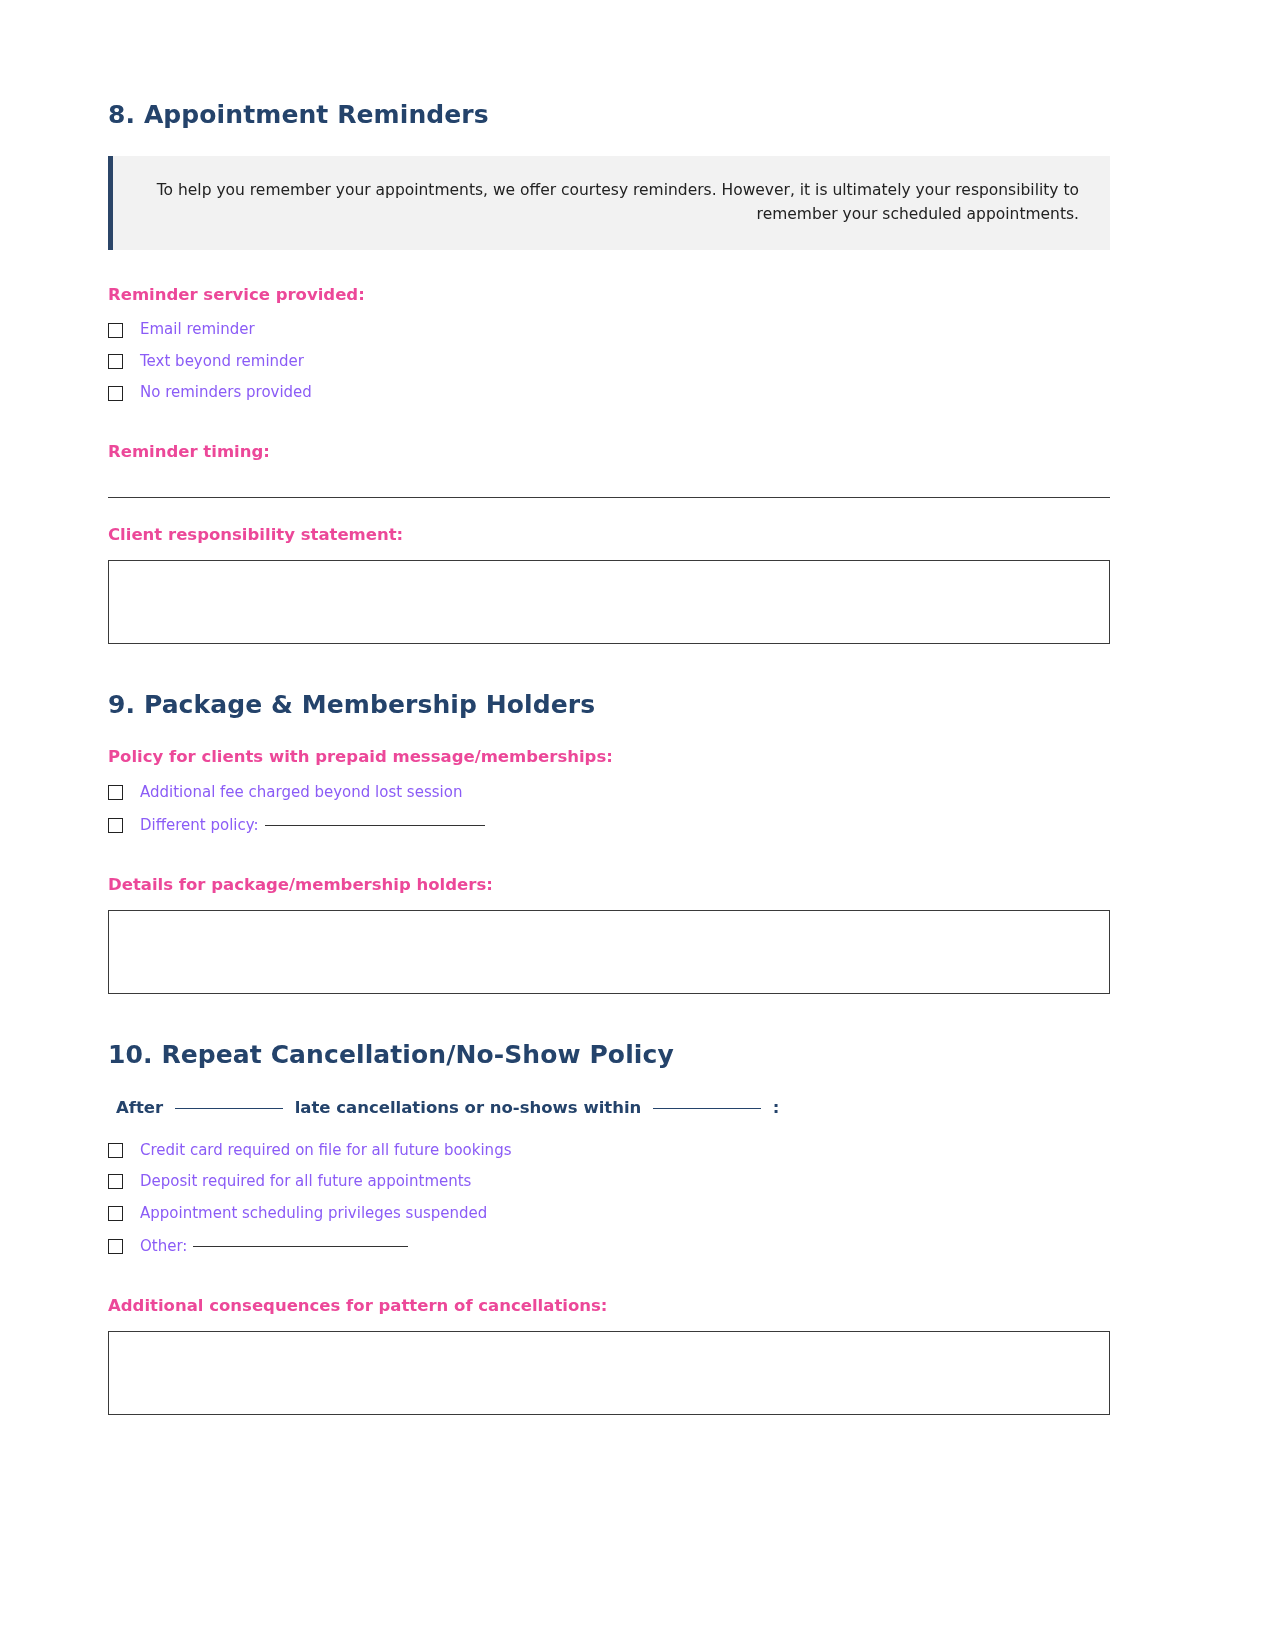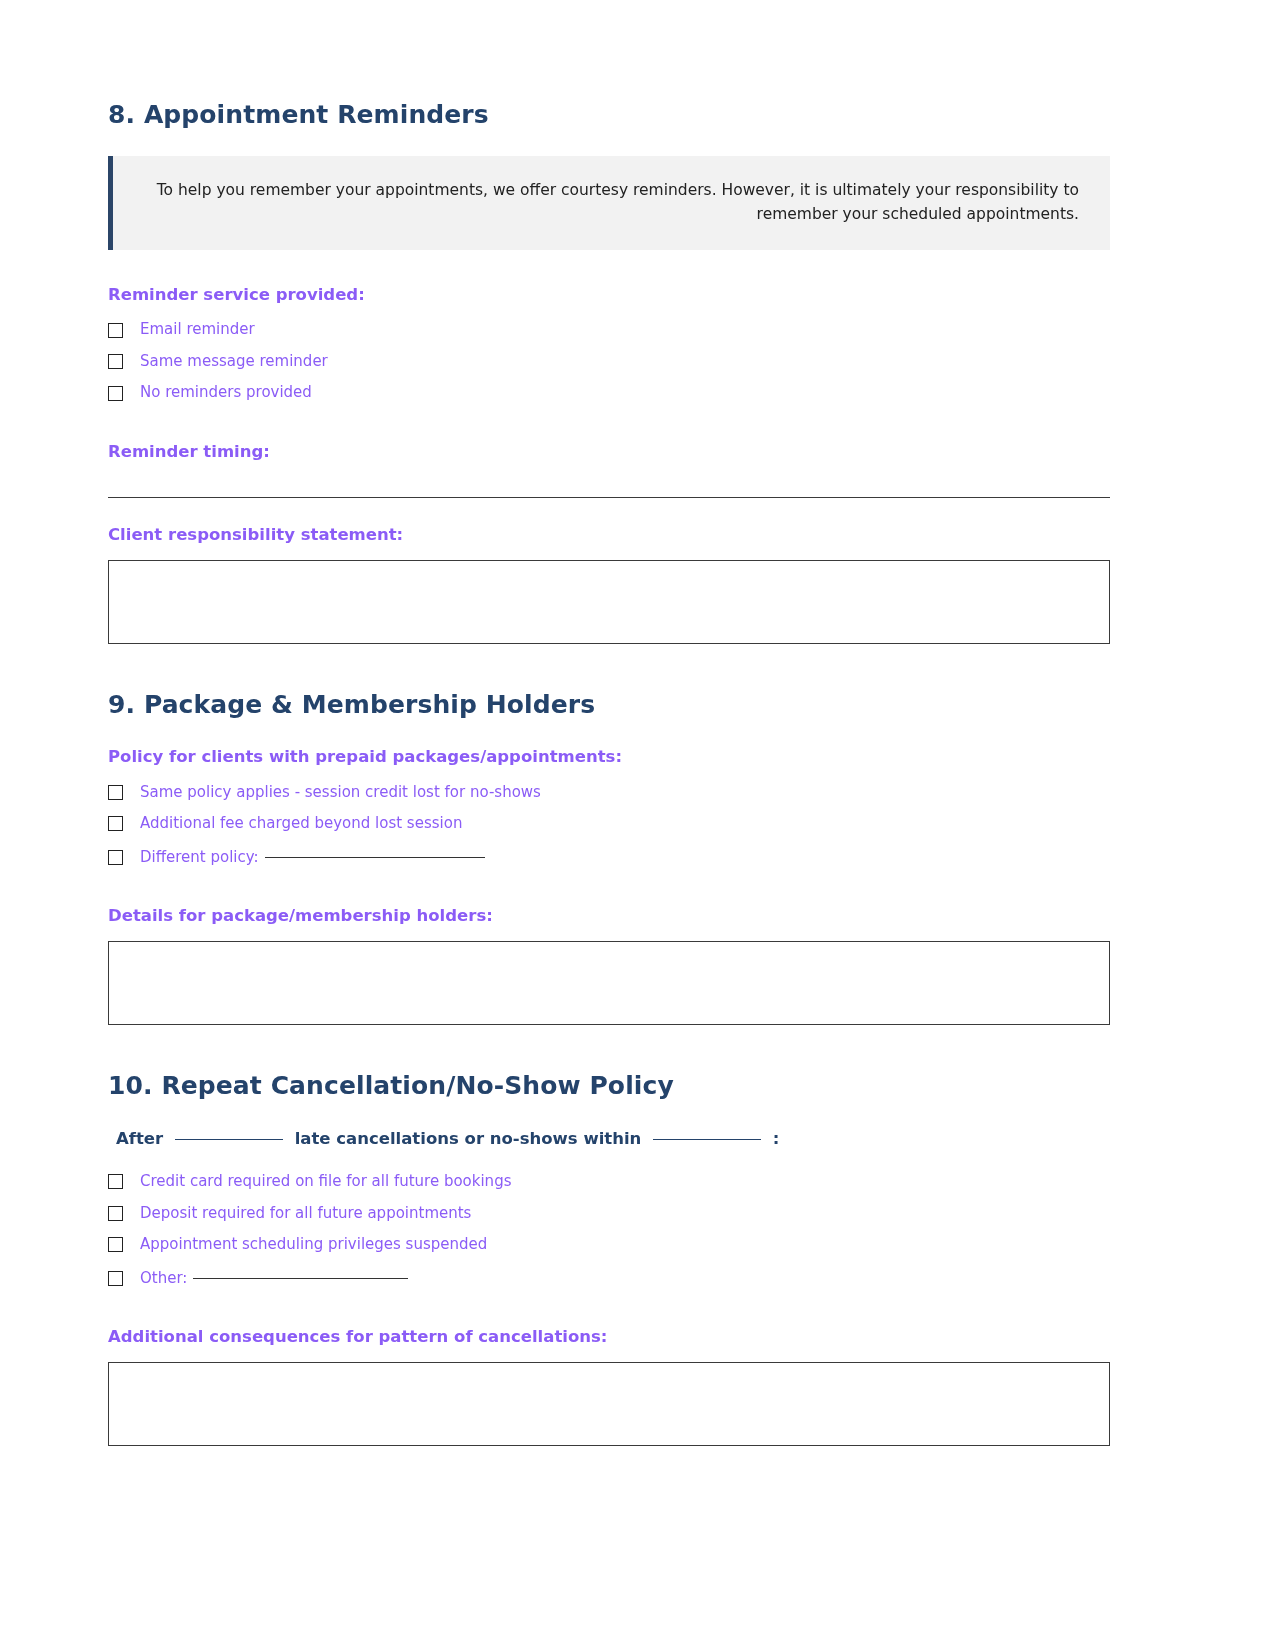--- a/index.html
+++ b/index.html
@@ -27,21 +27,21 @@
     color: #24436b;
     letter-spacing: 0.1px;
     margin: 0 0 26px 0;
     line-height: 1.2;
   }
   .section-block + .section-block { margin-top: 46px; }
 
   .field-label {
     font-size: 16.5px;
     font-weight: bold;
-    color: #8b5cf6;
+    color: #ec4899;
     margin: 0 0 14px 0;
     line-height: 1.35;
   }
 
   
   .callout {
     background: #f2f2f2;
     border-left: 5px solid #2b4568;
     padding: 22px 24px 24px 26px;
     margin: 0 0 34px 0;
@@ -131,21 +131,21 @@
 
     <div class="field-label">Reminder service provided:</div>
 
     <div class="checkbox-list">
       <div class="checkbox-row">
         <span class="checkbox-box"></span>
         <span class="checkbox-label">Email reminder</span>
       </div>
       <div class="checkbox-row">
         <span class="checkbox-box"></span>
-        <span class="checkbox-label">Same message reminder</span>
+        <span class="checkbox-label">Text beyond reminder</span>
       </div>
       <div class="checkbox-row">
         <span class="checkbox-box"></span>
         <span class="checkbox-label">No reminders provided</span>
       </div>
     </div>
 
     <div class="gap-md"></div>
 
     <div class="field-label">Reminder timing:</div>
@@ -156,27 +156,23 @@
 
     <div class="field-label">Client responsibility statement:</div>
 
     <div class="answer-box"></div>
   </div>
 
   <div class="section-block">
 
     <h2 class="section-heading">9. Package &amp; Membership Holders</h2>
 
-    <div class="field-label">Policy for clients with prepaid packages/appointments:</div>
+    <div class="field-label">Policy for clients with prepaid message/memberships:</div>
 
     <div class="checkbox-list">
-      <div class="checkbox-row">
-        <span class="checkbox-box"></span>
-        <span class="checkbox-label">Same policy applies - session credit lost for no-shows</span>
-      </div>
       <div class="checkbox-row">
         <span class="checkbox-box"></span>
         <span class="checkbox-label">Additional fee charged beyond lost session</span>
       </div>
       <div class="checkbox-row spaced">
         <span class="checkbox-box"></span>
         <span class="checkbox-label">Different policy:</span>
         <span class="inline-blank blank-w220"></span>
       </div>
     </div>

